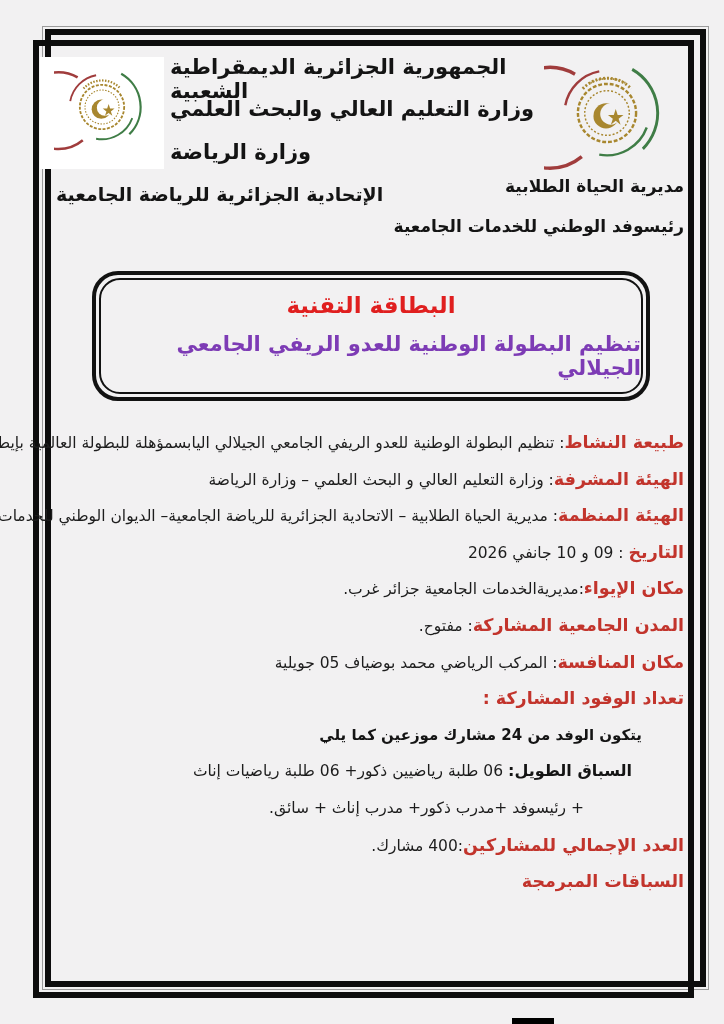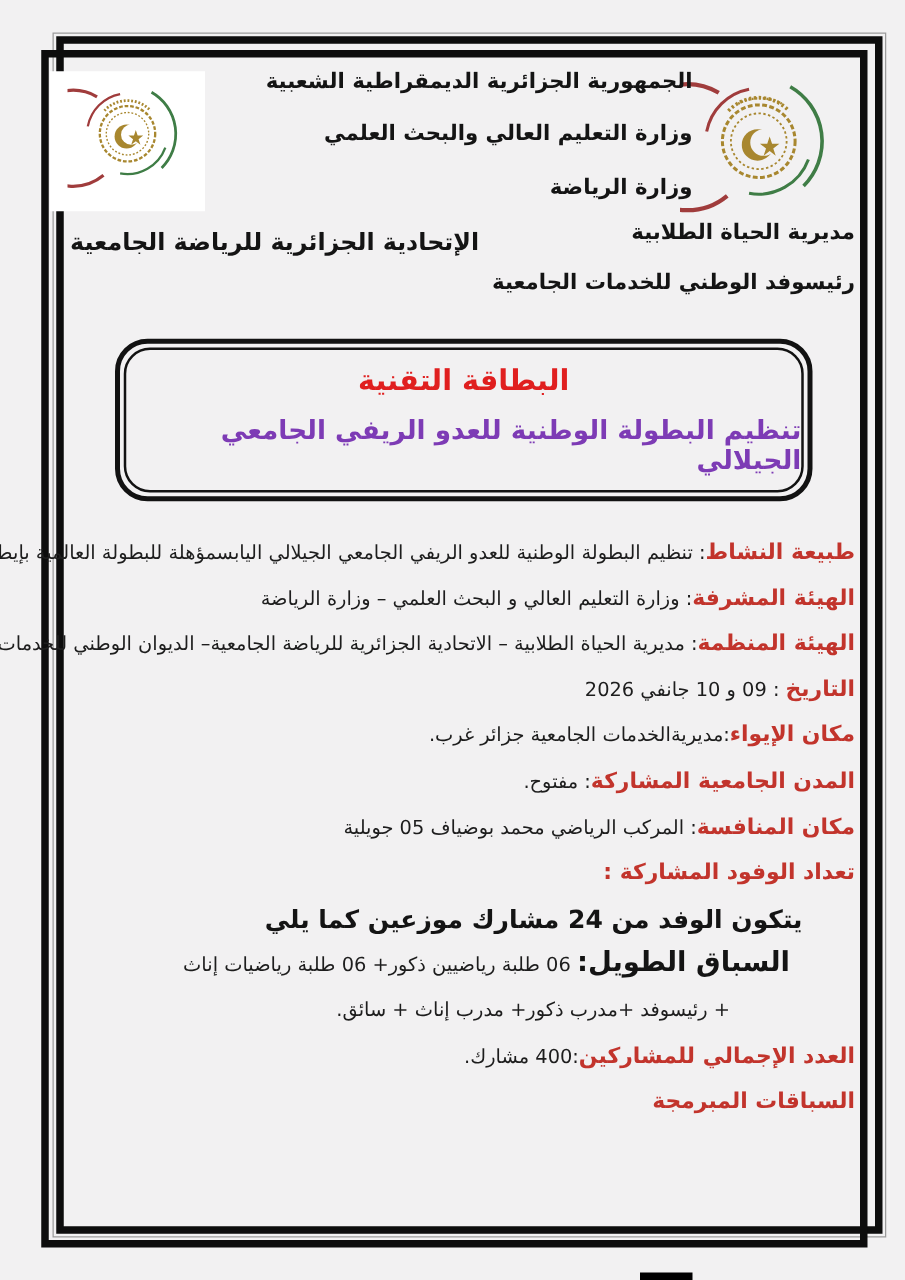--- a/index.html
+++ b/index.html
@@ -7,21 +7,21 @@
     width:724px;height:1024px;position:relative;overflow:hidden;
     background:#f2f1f2;
     font-family:"DejaVu Sans",sans-serif;
   }
   
   .frame{position:absolute;border:6px solid #0d0d0d;pointer-events:none;}
   .frame-main{left:33px;top:40px;width:649px;height:946px;}
   .frame-shadow{left:45px;top:29px;width:649px;height:946px;outline:1px solid #9b9b9b;outline-offset:2px;}
   
   .hline{position:absolute;font-weight:bold;color:#141414;direction:rtl;}
-  .h-center{left:170px;width:384px;text-align:right;font-size:17px;}
+  .h-center{left:170px;width:384px;text-align:left;font-size:21px;}
   .h-right{right:40px;text-align:right;font-size:17px;}
   .h-left{left:56px;text-align:left;font-size:19px;}
   .logo-box{position:absolute;left:40px;top:57px;width:124px;height:112px;background:#ffffff;}
   .logo{position:absolute;}
   
   .title-box{
     position:absolute;left:92px;top:271px;width:550px;height:122px;
     border:4px solid #121212;border-radius:26px;background:transparent;
     display:flex;align-items:center;justify-content:center;text-align:right;
   }
@@ -31,23 +31,23 @@
   }
   .title-line1{color:#e01f1f;font-size:23px;font-weight:bold;direction:rtl;}
   .title-line2{color:#7d3bb5;font-size:21px;font-weight:bold;direction:rtl;}
   
   .body-block{
     position:absolute;left:38px;right:40px;top:424px;
     direction:rtl;text-align:right;color:#1d1d1d;
   }
   .line{height:36.6px;line-height:36.6px;white-space:nowrap;}
   .lbl-red{color:#c2342c;font-weight:bold;font-size:17.5px;}
-  .lbl-blk{color:#141414;font-weight:bold;font-size:22px;}
+  .lbl-blk{color:#141414;font-weight:bold;font-size:16px;}
   .txt{font-size:15.5px;color:#1d1d1d;}
-  .txt-b{font-size:20px;font-weight:bold;color:#141414;}
+  .txt-b{font-size:15px;font-weight:bold;color:#141414;}
   .ind1{padding-right:42px;}
   .ind2{padding-right:52px;}
   .ind3{padding-right:100px;}
   
   .footer-bar{position:absolute;left:512px;top:1018px;width:42px;height:6px;background:#000;}
 </style>
 </head>
 <body>
 
 <div class="frame frame-shadow"></div>

